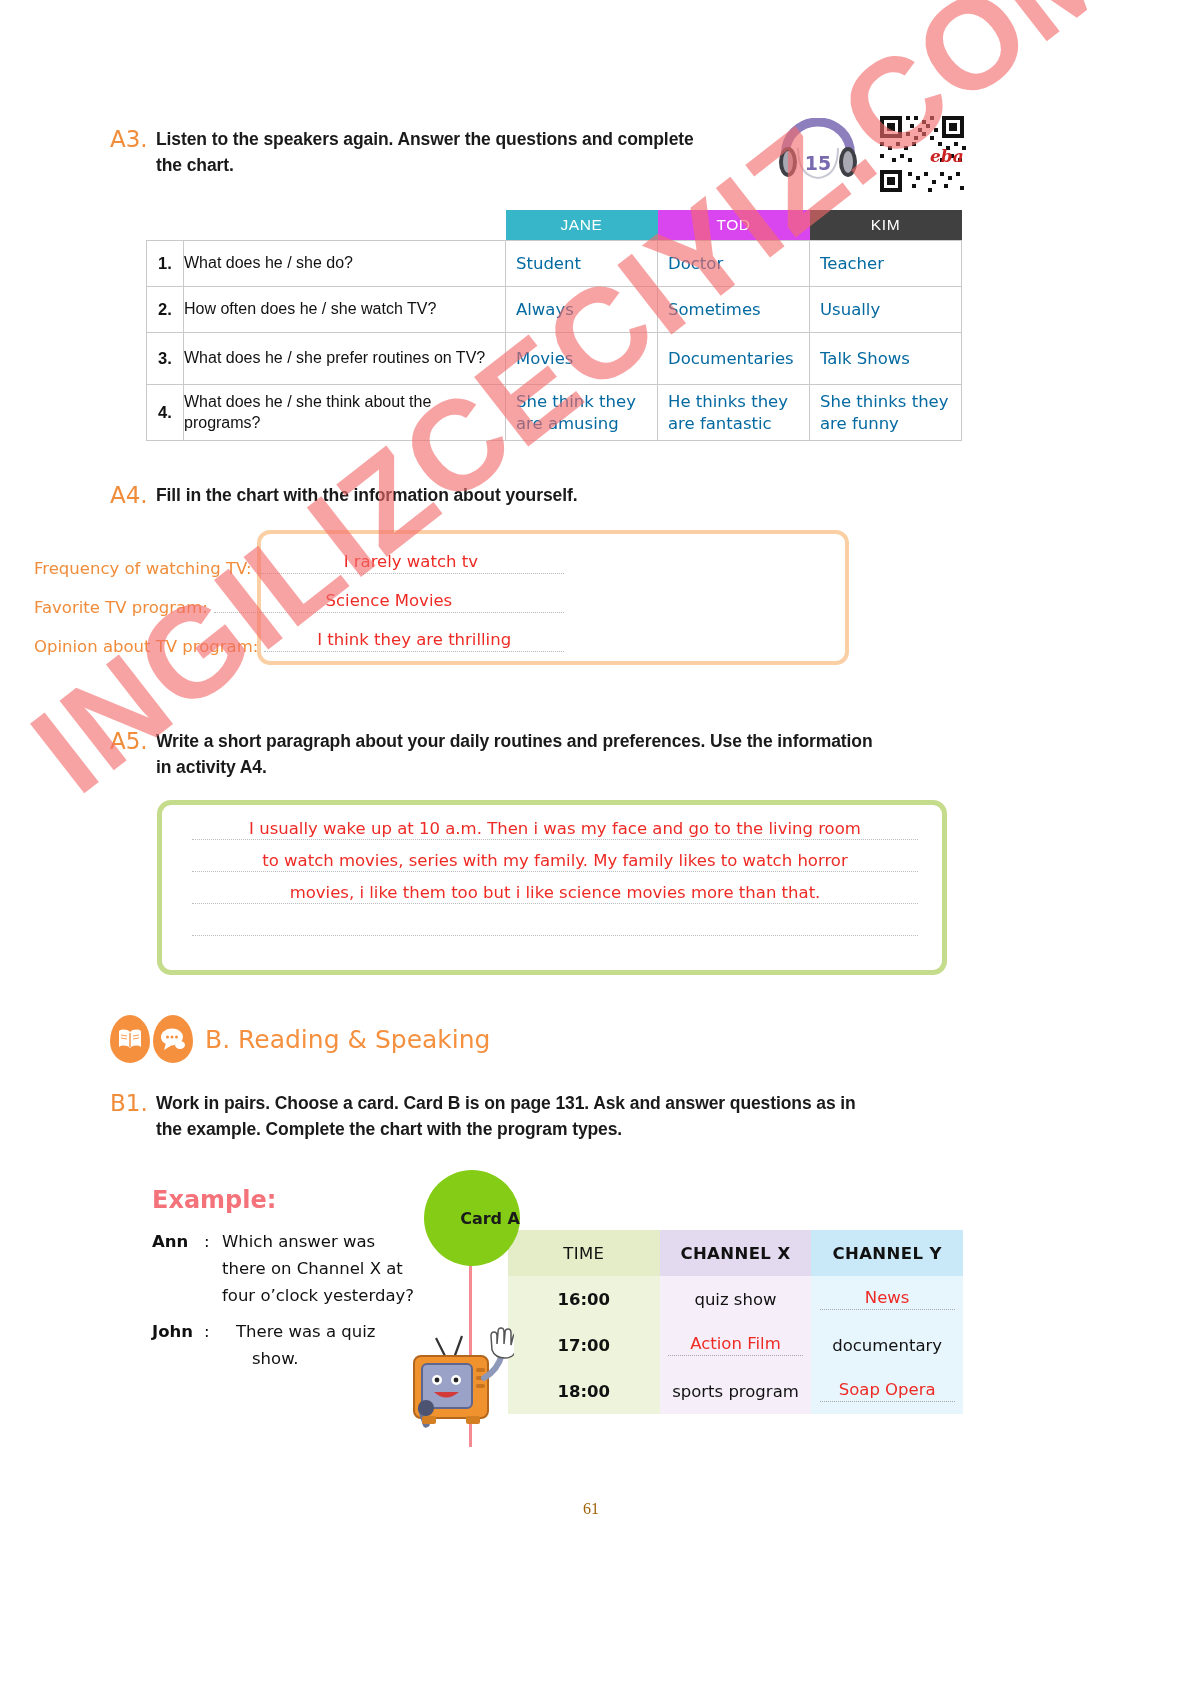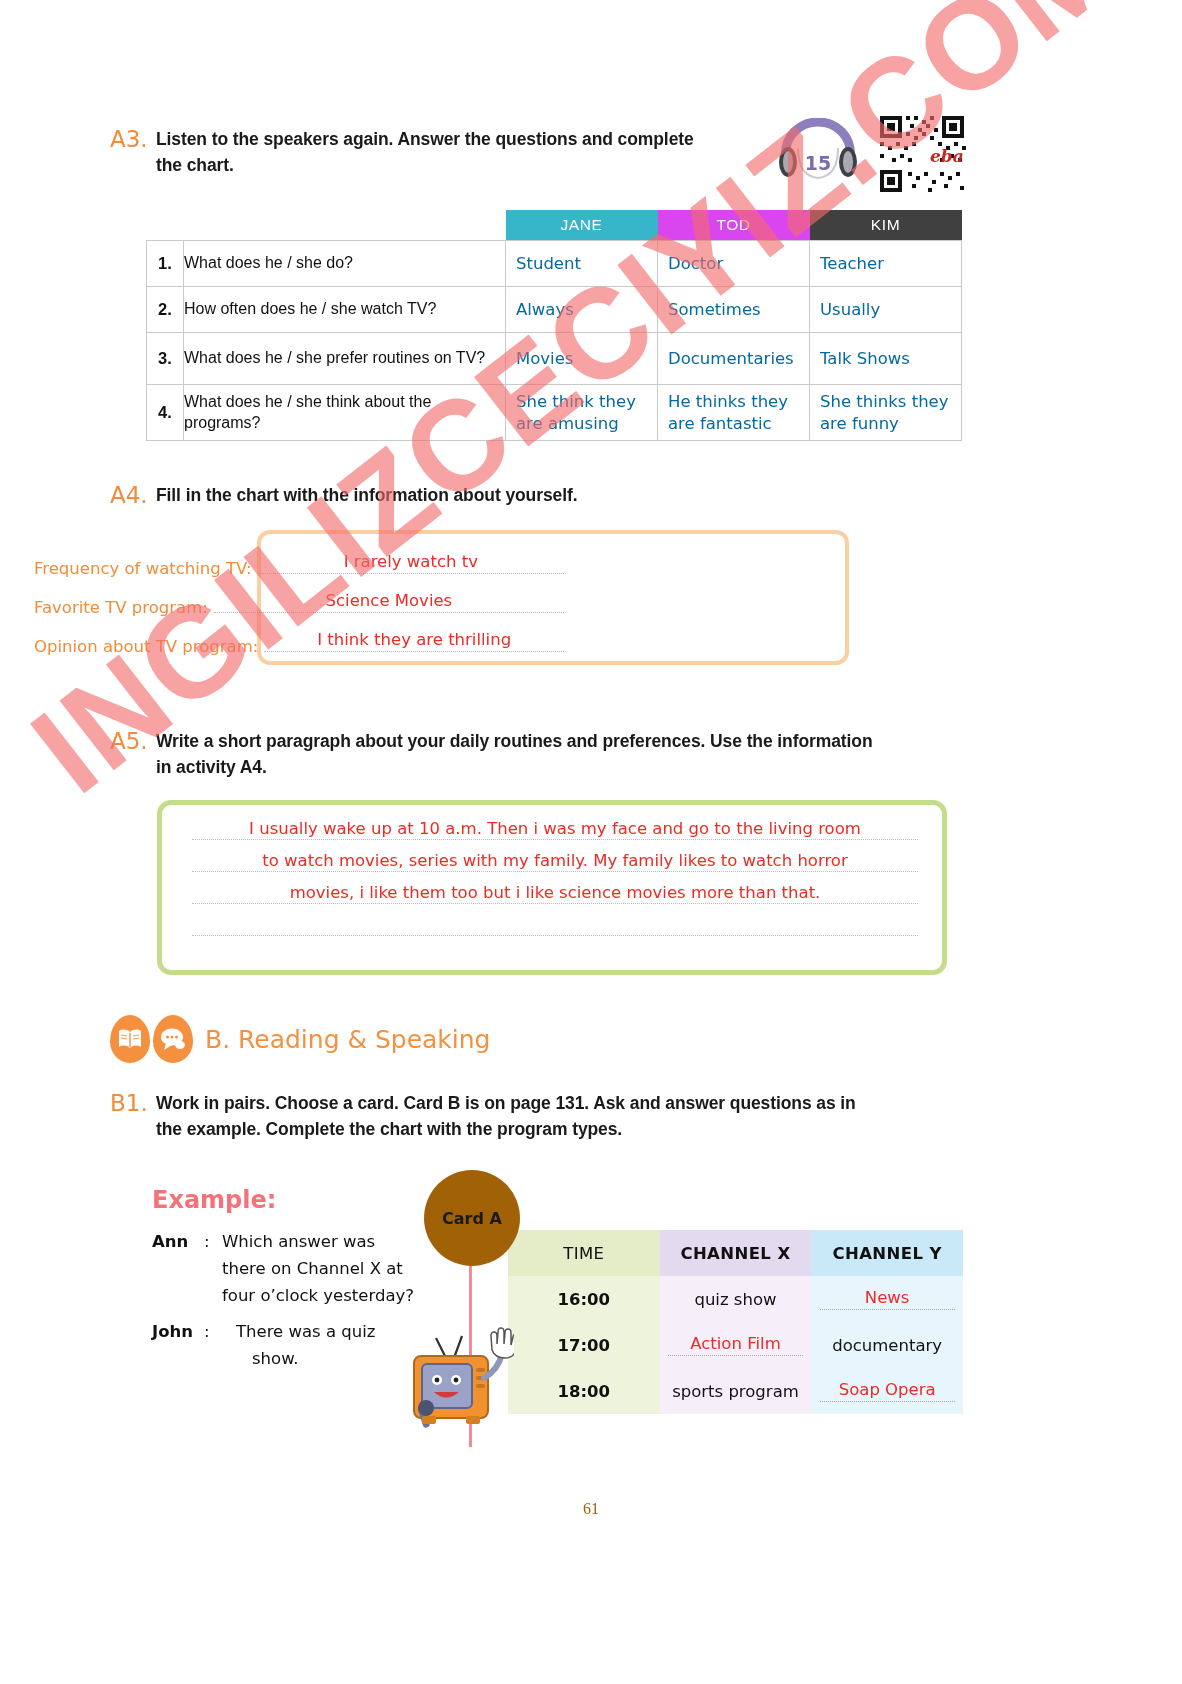--- a/index.html
+++ b/index.html
@@ -260,25 +260,25 @@
   .dlg .colon { width: 18px; flex: none; }
   .dlg .says { width: 235px; }
 
   
   .balloon {
     position: absolute;
     left: 424px;
     top: 1170px;
     width: 96px;
     height: 96px;
-    background: #a16207;
+    background: #84cc16;
     border-radius: 50%;
     display: flex;
     align-items: center;
-    justify-content: center;
+    justify-content: flex-end;
     z-index: 5;
   }
   .balloon-label {
     font-size: 16px;
     font-weight: bold;
     color: #1a1a1a;
     font-family: "DejaVu Sans", sans-serif;
   }
   .balloon-string {
     position: absolute;

